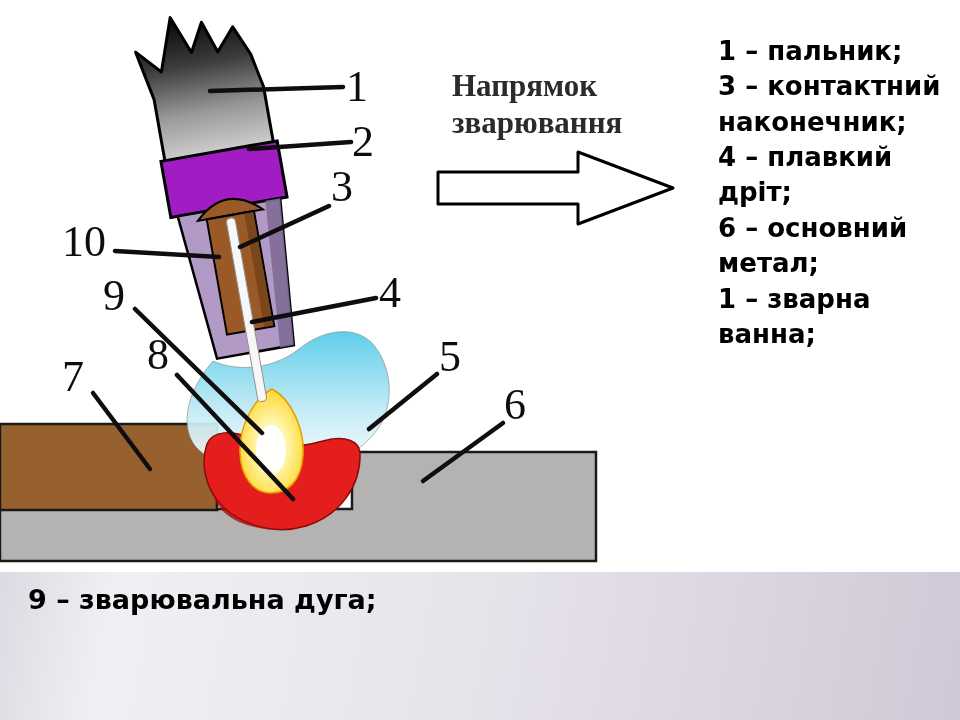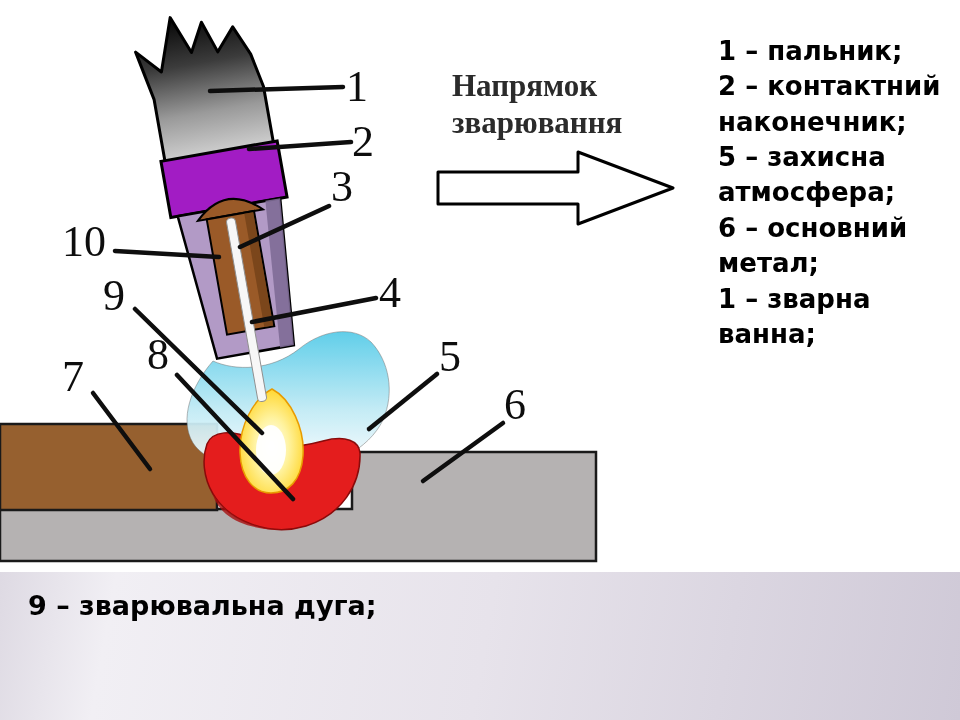--- a/index.html
+++ b/index.html
@@ -15,21 +15,21 @@
   .canvas { position:absolute; left:0; top:0; width:690px; height:575px; }
   .legend {
     position:absolute; left:704px; top:0; width:268px; height:570px;
     background:#ffffff; padding:34px 26px 0 14px;
   }
   .legend-item {
     font-size:26px; font-weight:700; line-height:1.36; color:#000;
   }
   .footer {
     position:absolute; left:28px; top:582px; color:#000;
-    font-size:27px; font-weight:700; line-height:1.35;margin-top:6px;
+    font-size:27px; font-weight:700; line-height:1.35;
   }
   svg text.callout {
     font-family:"Liberation Serif","DejaVu Serif",serif;
     font-size:44px; fill:#0d0d0d;
   }
   svg text.dir {
     font-family:"Liberation Serif","DejaVu Serif",serif;
     font-size:31px; font-weight:700; fill:#2b2b2b;
   }
 </style>
@@ -117,22 +117,22 @@
         <text class="callout" x="73" y="391">7</text>
         <text class="callout" x="158" y="369">8</text>
         <text class="callout" x="114" y="310">9</text>
         <text class="callout" x="84" y="256">10</text>
       </g>
     </svg>
   </div>
 
   <div class="legend">
     <div class="legend-item">1 – пальник;</div>
-    <div class="legend-item">2 – контактний наконечник;</div>
-    <div class="legend-item">5 – захисна атмосфера;</div>
+    <div class="legend-item">3 – контактний наконечник;</div>
+    <div class="legend-item">4 – плавкий дріт;</div>
     <div class="legend-item">6 – основний метал;</div>
     <div class="legend-item">1 – зварна ванна;</div>
   </div>
 
   <div class="footer">
     <div>9 – зварювальна дуга;</div>
   </div>
 </div>
 
 </body></html>

